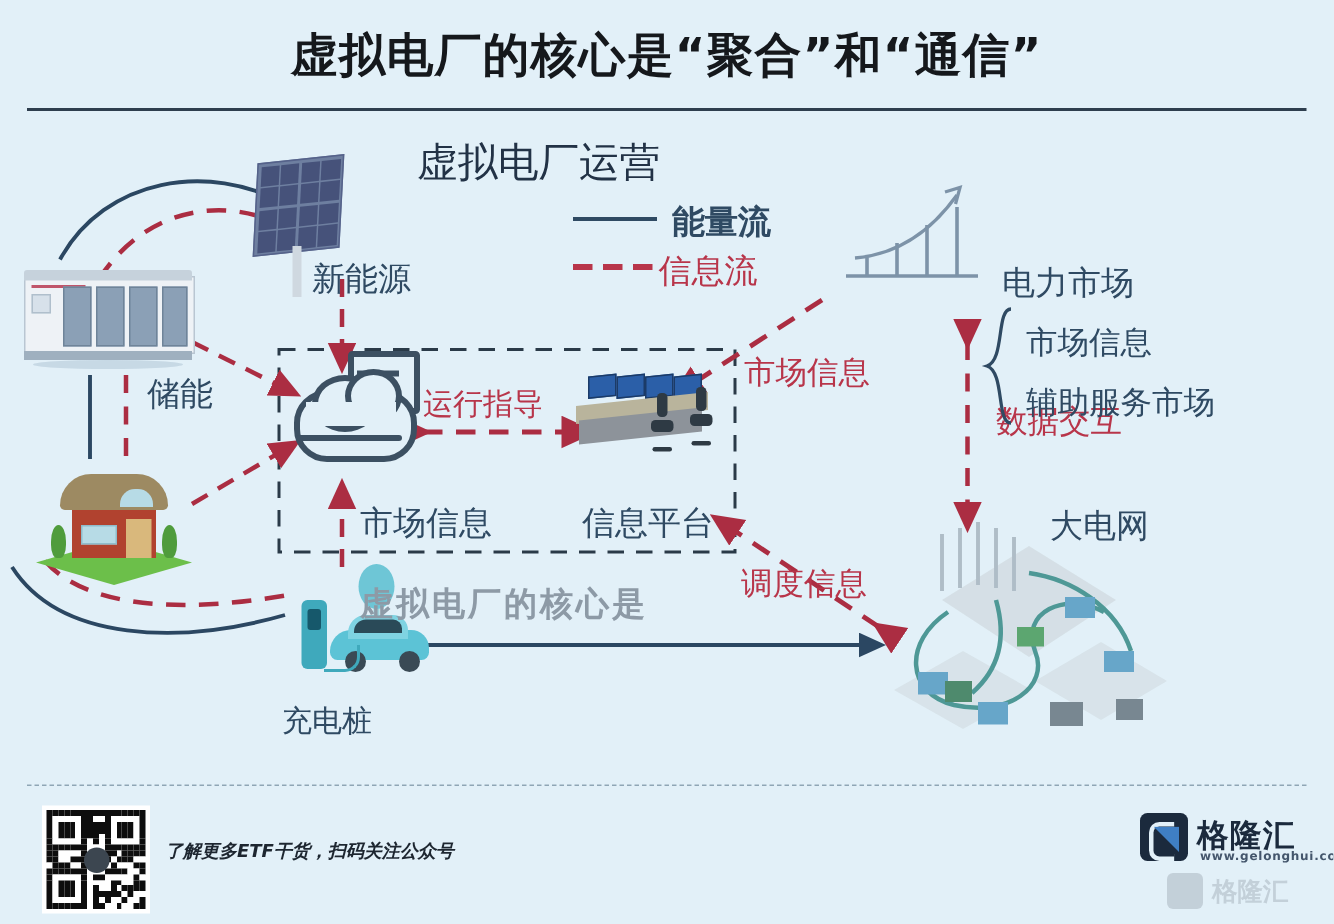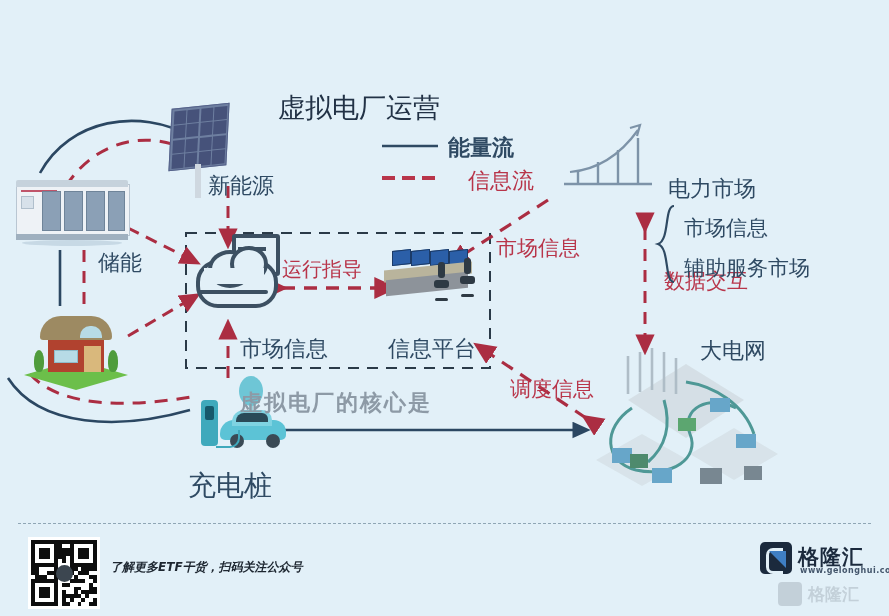--- a/index.html
+++ b/index.html
@@ -24,33 +24,33 @@
   #canvas{position:absolute;left:0;top:78px;width:889px;height:445px;}
   #svg-layer{position:absolute;left:0;top:0;width:889px;height:445px;}
 
   .lbl{position:absolute;white-space:nowrap;font-family:"DejaVu Serif","Liberation Serif",serif;}
   .lbl-blue{color:#2f4a63;}
   .lbl-red{color:#b8354a;}
   .lbl-gray{color:#8d9aa6;font-family:"DejaVu Sans","Liberation Sans",sans-serif;font-weight:bold;}
 
   #diagram-title{left:278px;top:12px;font-size:27px;color:#223246;font-family:"DejaVu Serif","Liberation Serif",serif;}
   #legend-energy-label{left:448px;top:55px;font-size:22px;font-weight:bold;}
-  #legend-info-label{left:468px;top:88px;font-size:22px;}
+  #legend-info-label{left:439px;top:88px;font-size:22px;}
 
   #label-newenergy{left:208px;top:93px;font-size:22px;}
   #label-storage{left:98px;top:170px;font-size:22px;}
   #label-flexload{left:98px;top:305px;font-size:22px;}
-  #label-charging{left:188px;top:389px;font-size:28px;}
+  #label-charging{left:188px;top:389px;font-size:20px;}
   #label-localctrl{left:240px;top:256px;font-size:22px;}
   #label-infoplat{left:388px;top:256px;font-size:22px;}
   #label-platform{left:240px;top:310px;font-size:22px;letter-spacing:2px;}
   #label-opguide{left:282px;top:178px;font-size:20px;}
   #label-marketinfo{left:496px;top:156px;font-size:21px;}
   #label-datax{left:664px;top:189px;font-size:21px;}
-  #label-dispatch{left:510px;top:297px;font-size:21px;}
+  #label-dispatch{left:494px;top:297px;font-size:21px;}
   #label-powermarket{left:668px;top:96px;font-size:22px;}
   #label-energymarket{left:684px;top:136px;font-size:21px;}
   #label-ancillary{left:684px;top:176px;font-size:21px;}
   #label-biggrid{left:700px;top:258px;font-size:22px;}
 
   
   .pic{position:absolute;}
 
   
   #pic-solar{left:168px;top:28px;width:64px;height:92px;}
@@ -147,20 +147,24 @@
   #watermark{position:absolute;left:778px;top:580px;width:104px;height:28px;opacity:.30;}
   #wm-mark{position:absolute;left:0;top:2px;width:24px;height:24px;background:#7f8a95;border-radius:4px;}
   #wm-text{position:absolute;left:30px;top:3px;font-size:17px;font-weight:bold;color:#7f8a95;
     font-family:"DejaVu Serif","Liberation Serif",serif;white-space:nowrap;}
 </style>
 </head>
 <body>
 
 <div id="page">
 
+  <div id="header">
+    <div id="title">虚拟电厂的核心是“聚合”和“通信”</div>
+    <div id="title-rule"></div>
+  </div>
 
   <div id="canvas">
 
     <svg id="svg-layer" viewBox="0 0 889 445">
       <defs>
         <marker id="ah-red" markerWidth="7" markerHeight="7" refX="5.2" refY="3.2" orient="auto">
           <path d="M0,0 L7,3.2 L0,6.4 z" fill="#ab2d42"></path>
         </marker>
         <marker id="ah-red-s" markerWidth="6" markerHeight="6" refX="4.6" refY="2.8" orient="auto">
           <path d="M0,0 L6,2.8 L0,5.6 z" fill="#ab2d42"></path>

